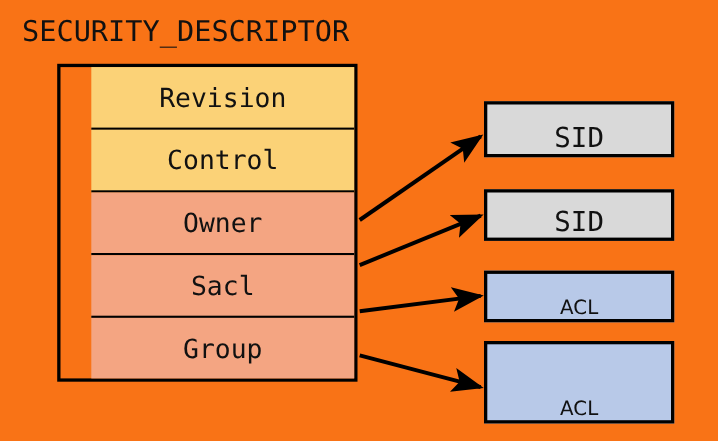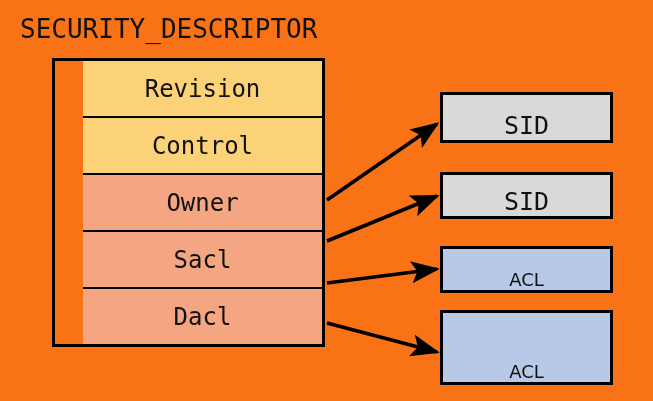--- a/index.html
+++ b/index.html
@@ -109,21 +109,21 @@
     <div class="srow yellow">
       <span>Control</span>
     </div>
     <div class="srow salmon">
       <span>Owner</span>
     </div>
     <div class="srow salmon">
       <span>Sacl</span>
     </div>
     <div class="srow salmon">
-      <span>Dacl</span>
+      <span>Group</span>
     </div>
   </div>
 
   <div class="rbox gray mono" id="box-sid-1">
     <span>SID</span>
   </div>
   <div class="rbox gray mono" id="box-sid-2">
     <span>SID</span>
   </div>
   <div class="rbox blue sans" id="box-acl-1">

